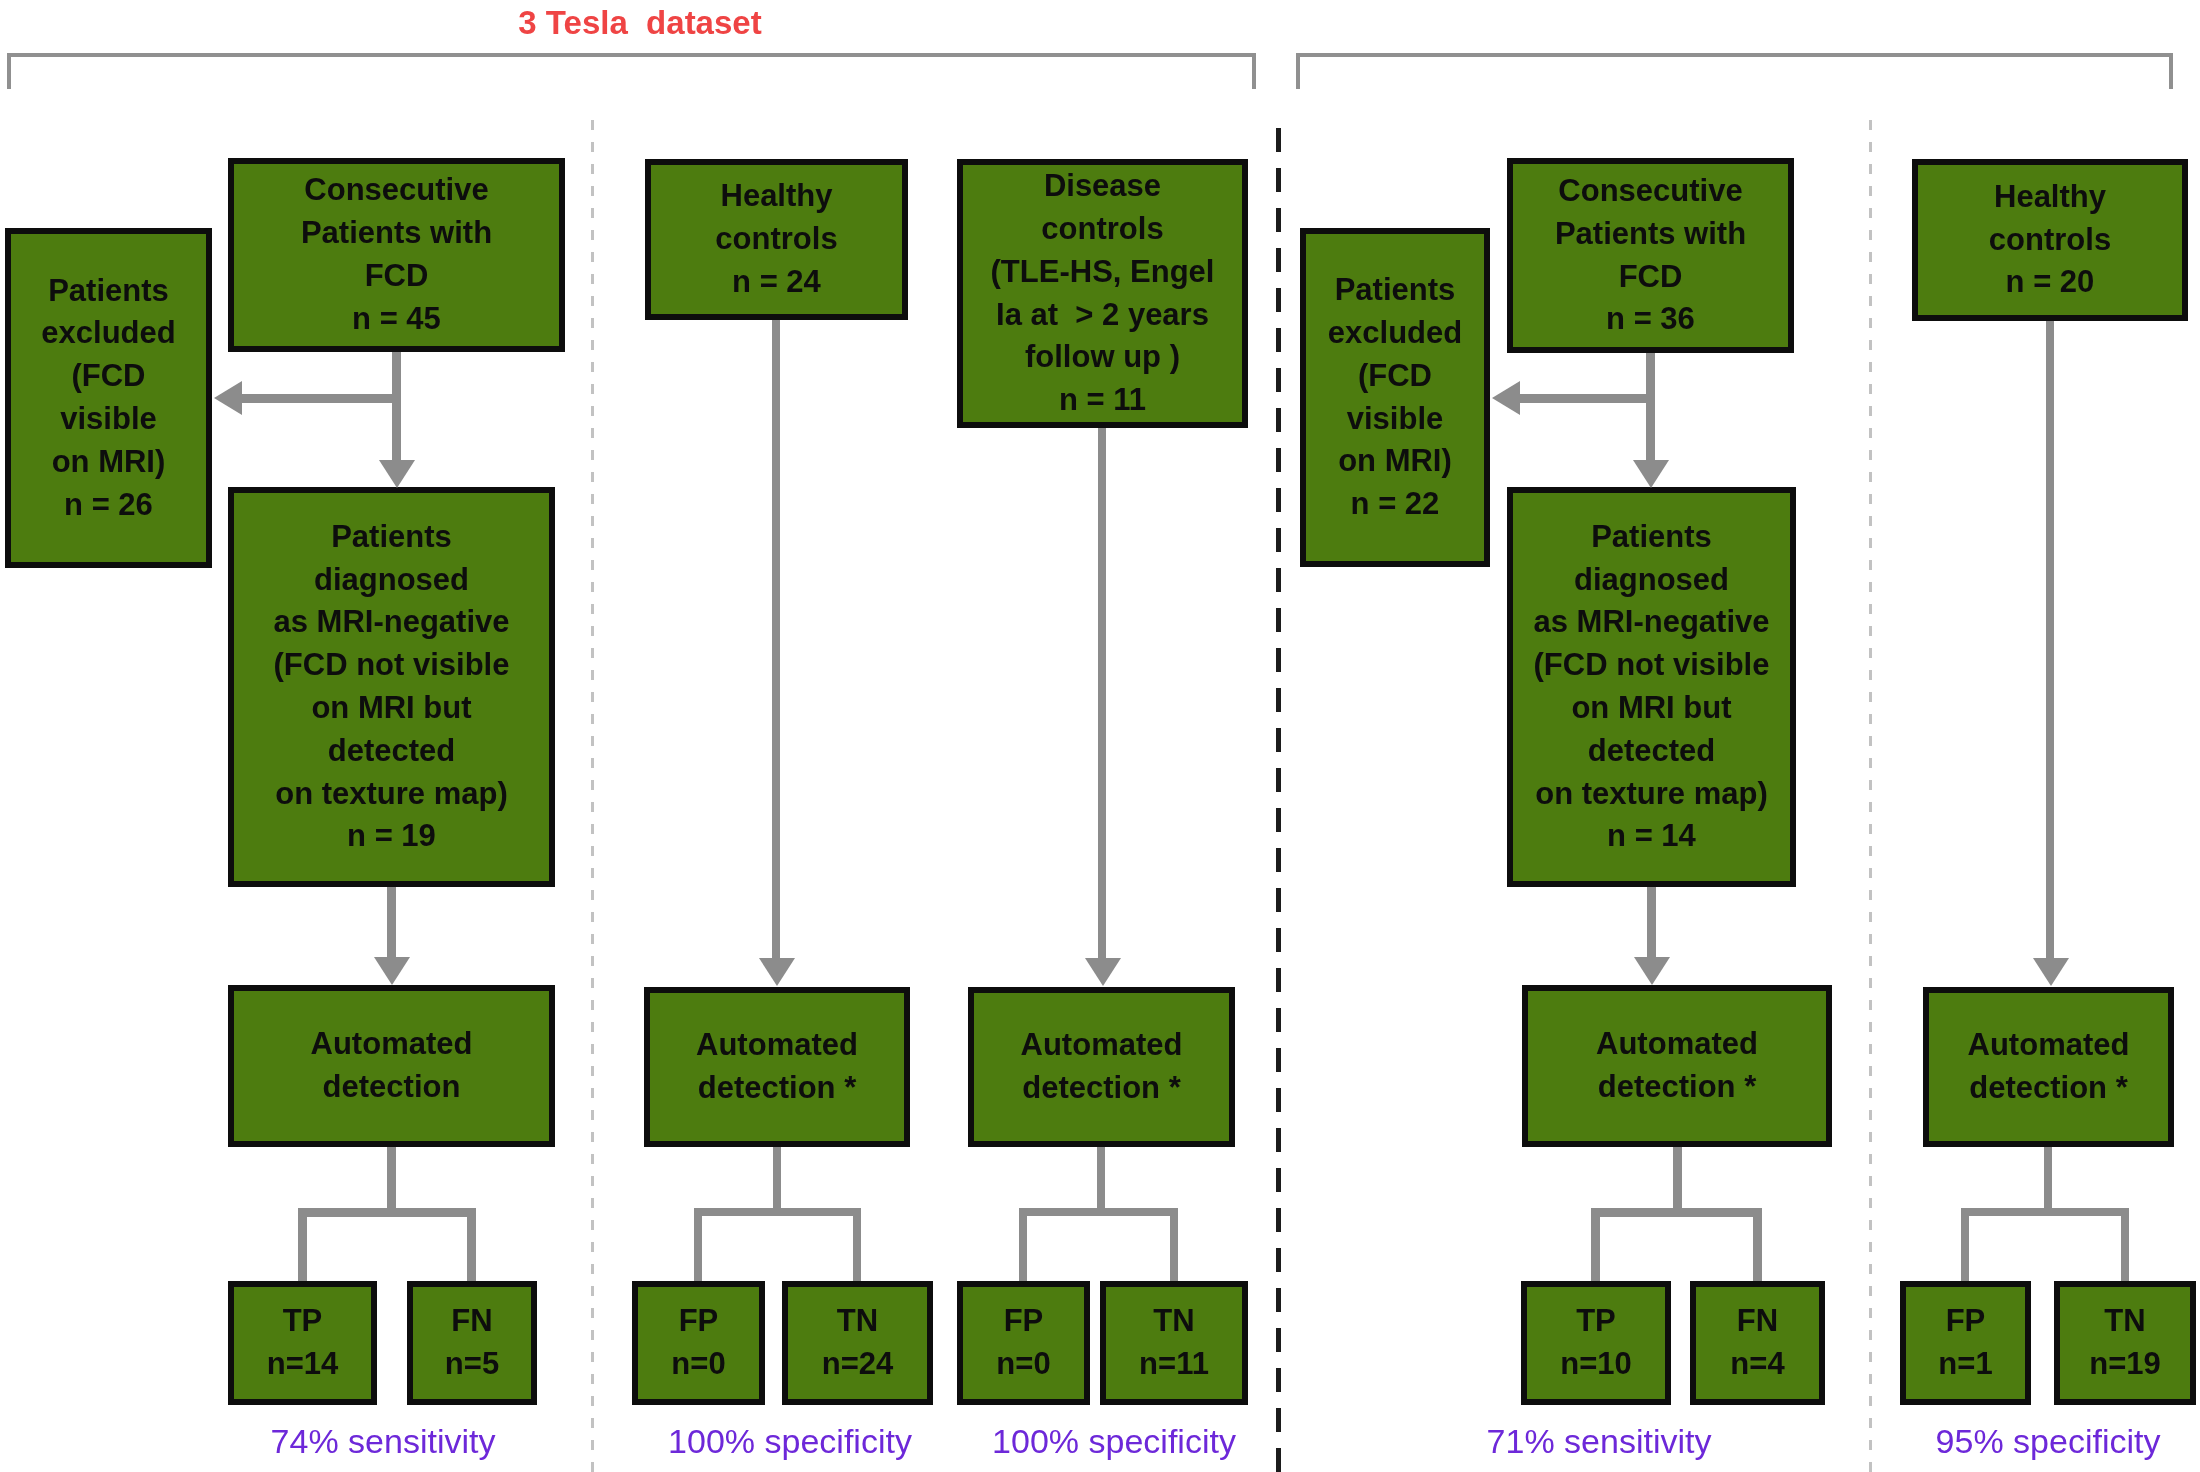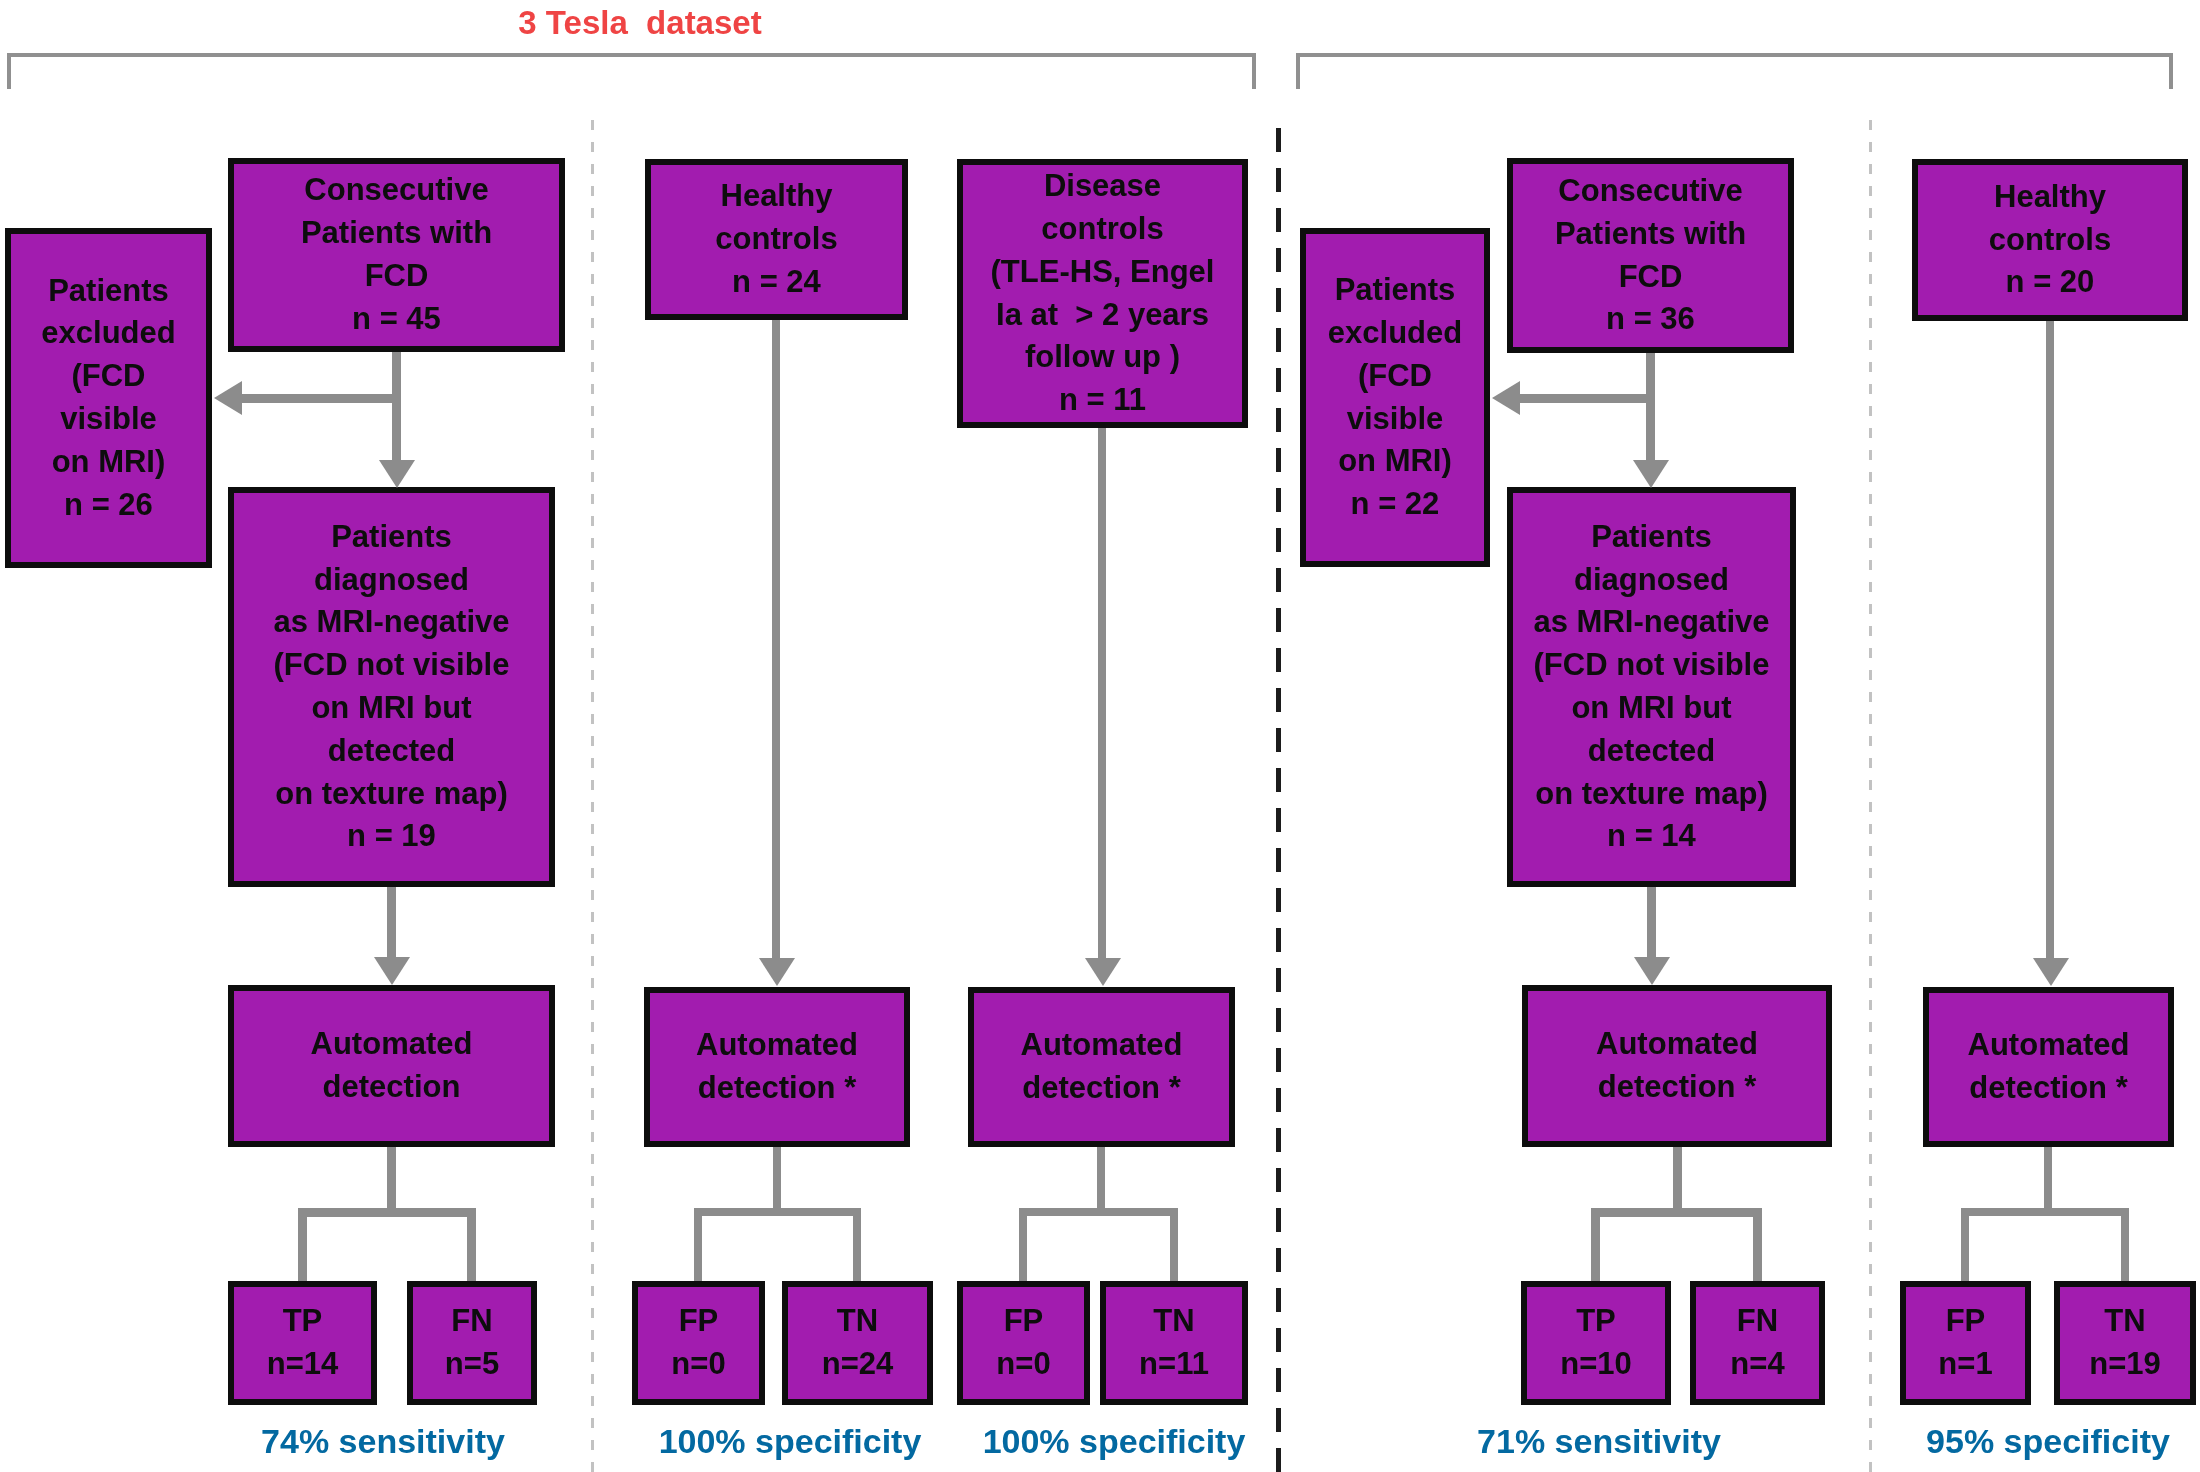--- a/index.html
+++ b/index.html
@@ -1,28 +1,28 @@
 <!DOCTYPE html>
 <html><head>
 <meta charset="utf-8">
 <style>
   html,body{margin:0;padding:0;background:#ffffff;}
   #stage{
     position:relative;width:2200px;height:1472px;background:#ffffff;
     font-family:"Liberation Sans","DejaVu Sans",sans-serif;overflow:hidden;
   }
   .box{
-    position:absolute;background:#a21caf;border:6px solid #0d0d0d;
+    position:absolute;background:#4d7c0f;border:6px solid #0d0d0d;
     display:flex;align-items:center;justify-content:center;
     text-align:center;font-weight:bold;font-size:31px;line-height:1.38;
     color:#0d0d0d;white-space:pre-wrap;box-sizing:border-box;
   }
   .caption{
-    position:absolute;text-align:center;font-weight:bold;font-size:34px;
-    color:#0369a1;white-space:pre-wrap;
+    position:absolute;text-align:center;font-weight:normal;font-size:34px;
+    color:#6d28d9;white-space:pre-wrap;
   }
   .title{
     position:absolute;text-align:center;font-weight:bold;font-size:33px;
     color:#ef4444;white-space:pre;
   }
   .line{position:absolute;background:#8c8c8c;}
   .bracket{position:absolute;background:#909090;}
   .ah-down{
     position:absolute;width:0;height:0;
     border-left:18px solid transparent;border-right:18px solid transparent;

